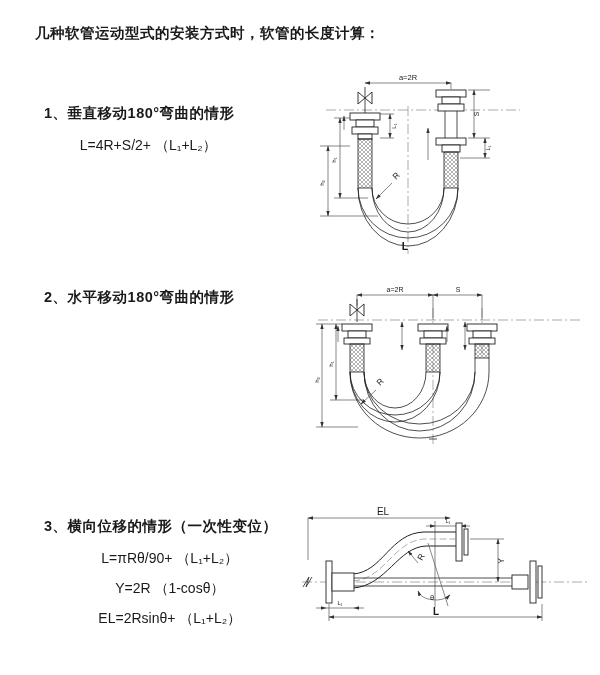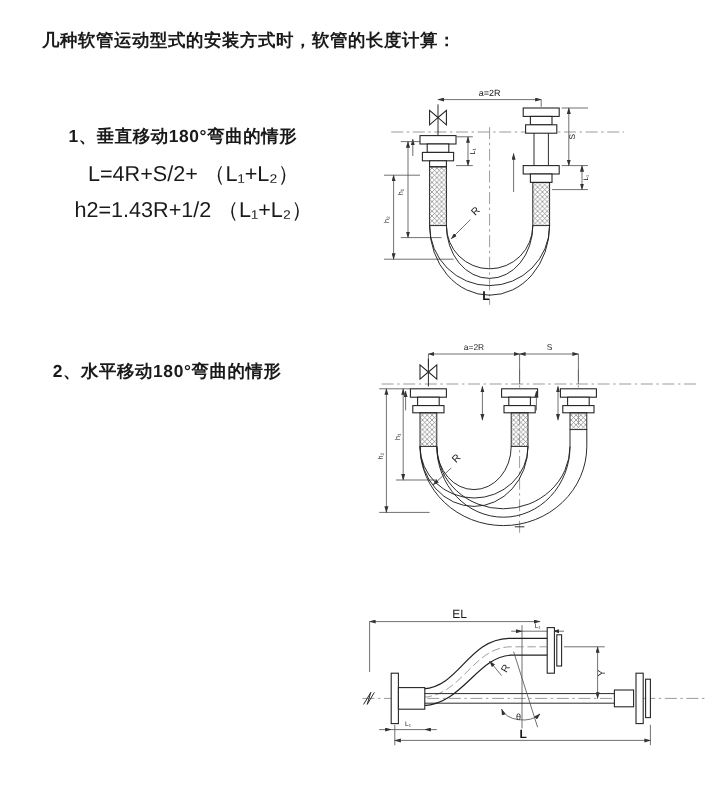--- a/index.html
+++ b/index.html
@@ -5,46 +5,51 @@
   html,body{margin:0;padding:0;background:#fff;}
   .canvas{
     position:relative;width:600px;height:675px;background:#ffffff;
     font-family:"Liberation Sans","DejaVu Sans",sans-serif;color:#1a1a1a;overflow:hidden;
   }
   .page-title{
     position:absolute;left:35px;top:24px;font-size:14.5px;font-weight:bold;letter-spacing:.5px;
   }
   .sec{position:absolute;left:44px;text-align:center;}
   .sec-heading{font-size:14.5px;font-weight:bold;margin-bottom:7px;letter-spacing:.5px;}
-  .formula{font-size:18px;line-height:30px;padding-left:18px;white-space:pre;}
+  .formula{font-size:14px;line-height:30px;padding-left:18px;white-space:pre;}
   .diag{position:absolute;}
   svg text{font-family:"Liberation Sans","DejaVu Sans",sans-serif;fill:#1a1a1a;}
   .obj{stroke:#222;stroke-width:1;fill:none;}
   .obj-thin{stroke:#222;stroke-width:.8;fill:none;}
   .dim{stroke:#555;stroke-width:.7;fill:none;}
   .cl{stroke:#888;stroke-width:.7;fill:none;stroke-dasharray:10 3 2 3;}
   .fit{stroke:#222;stroke-width:.9;fill:#fff;}
 </style>
 </head>
 <body>
 
 <div class="canvas">
 
   <div class="page-title">几种软管运动型式的安装方式时，软管的长度计算：</div>
 
   <div class="sec" style="top:104px;">
     <div class="sec-heading">1、垂直移动180°弯曲的情形</div>
     <div class="formula">L=4R+S/2+ （L₁+L₂）</div>
-    <div class="formula">h2=1.43R+1/2 （L₁+L₂）</div>
   </div>
 
-  <div class="sec" style="top:300px;">
+  <div class="sec" style="top:288px;">
     <div class="sec-heading">2、水平移动180°弯曲的情形</div>
   </div>
 
+  <div class="sec" style="top:517px;">
+    <div class="sec-heading">3、横向位移的情形（一次性变位）</div>
+    <div class="formula">L=πRθ/90+ （L₁+L₂）</div>
+    <div class="formula">Y=2R （1-cosθ）</div>
+    <div class="formula">EL=2Rsinθ+ （L₁+L₂）</div>
+  </div>
 
   <svg class="diag" style="left:308px;top:68px;" width="280" height="190" viewBox="0 0 280 190">
     <defs>
       <marker id="a1" viewBox="0 0 10 6" refX="9" refY="3" markerWidth="8" markerHeight="5" orient="auto-start-reverse">
         <path d="M0,0 L10,3 L0,6 z" fill="#333"></path>
       </marker>
       <pattern id="pat1" width="4" height="4" patternUnits="userSpaceOnUse">
         <path d="M0,4 L4,0 M0,0 L4,4" stroke="#777" stroke-width="0.55"></path>
       </pattern>
     </defs>

